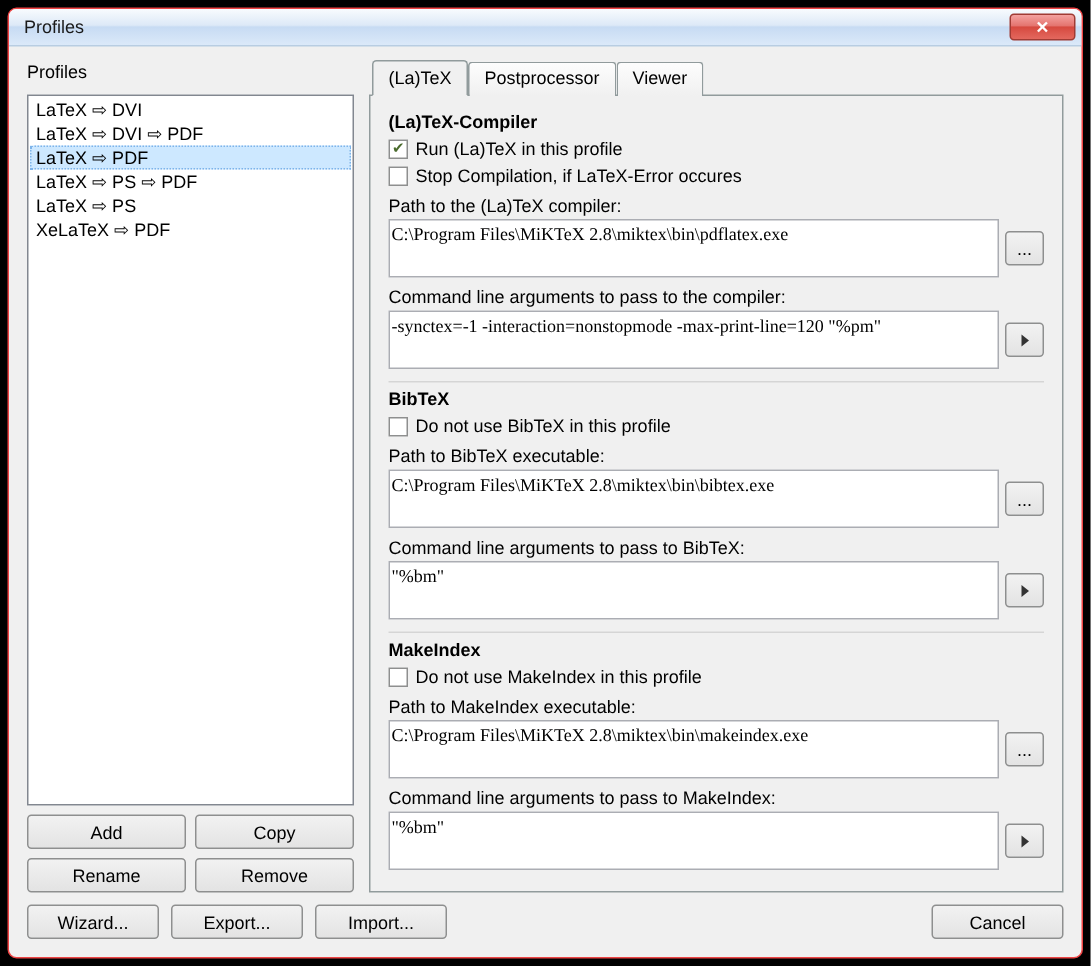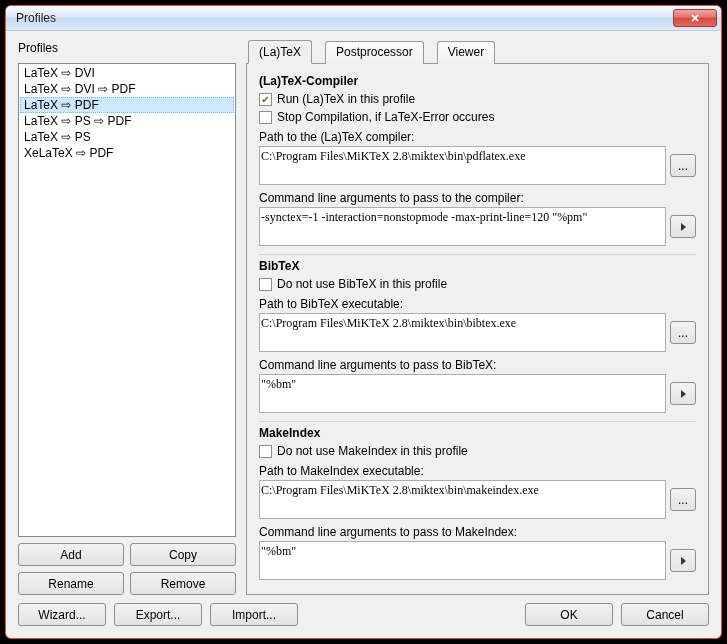--- a/index.html
+++ b/index.html
@@ -13,21 +13,21 @@
 .cols { display: flex; gap: 10px; flex: 1; min-height: 0; }
 .leftcol { width: 218px; display: flex; flex-direction: column; gap: 6px; }
 .group-label { color: #000; margin-bottom: 2px; }
 .listbox { flex:1; background:#fff; border:1px solid #828790; padding:1px; overflow:auto; }
 .listitem { padding: 1px 4px; white-space: nowrap; cursor: default; }
 .listitem.selected { background:#cde8ff; border:1px dotted #7eb4ea; padding:0 3px; }
 .btnrow { display:flex; gap:6px; }
 .btn { flex:1; height:23px; background:linear-gradient(#f2f2f2,#e3e3e3); border:1px solid #8e8f8f; border-radius:3px; cursor:default; display:flex; align-items:center; justify-content:center; }
 .btn.small { flex: 0 0 auto; width: 26px; height: 23px; }
 .rightcol { flex:1; display:flex; flex-direction:column; }
-.tabs { display:flex; gap:13px; margin-bottom:-1px; position:relative; z-index:2; padding-left:2px;}
+.tabs { display:flex; gap:0; margin-bottom:-1px; position:relative; z-index:2; padding-left:2px;}
 .tab { padding:3px 10px; border:1px solid #919b9c; border-bottom:none; background:linear-gradient(#fdfdfd,#f0f0f0); border-radius:3px 3px 0 0; margin-right:0px; cursor:default; position:relative;}
 .tab.active { background:#f0f0f0; border-bottom:1px solid #f0f0f0; margin-bottom:-1px; padding-top:4px; padding-bottom:4px; top:-1px;}
 .tabpanel { flex:1; border:1px solid #919b9c; background:#f0f0f0; padding:6px 12px 10px 12px; overflow:auto; }
 .section-title { margin: 4px 0 2px 0; font-weight: bold; }
 .checkbox-row { display:flex; align-items:center; gap:5px; margin:4px 0; }
 .checkbox { width:13px; height:13px; border:1px solid #8e8f8f; background:#fff; display:flex; align-items:center; justify-content:center; font-size:10px; color:#4a6b2d;}
 .field-label { margin: 6px 0 2px 0; }
 .field-row { display:flex; gap:4px; align-items:center; margin-bottom:4px; }
 .textinput { flex:1; height:39px; border:1px solid #abadb3; background:#fff; padding:2px 1px; overflow:hidden; white-space:nowrap;font-family:Liberation Serif, serif; }
 .hr { border:none; border-top:1px solid #d5d5d5; margin:8px 0 4px 0; }
@@ -136,17 +136,16 @@
           </div>
 
         </div>
       </div>
     </div>
     <div class="bottombar">
       <div class="btn">Wizard...</div>
       <div class="btn">Export...</div>
       <div class="btn">Import...</div>
       <div class="spacer"></div>
-      <div class="btn">OK</div>
       <div class="btn">Cancel</div>
     </div>
   </div>
 </div>
 
 </body></html>

